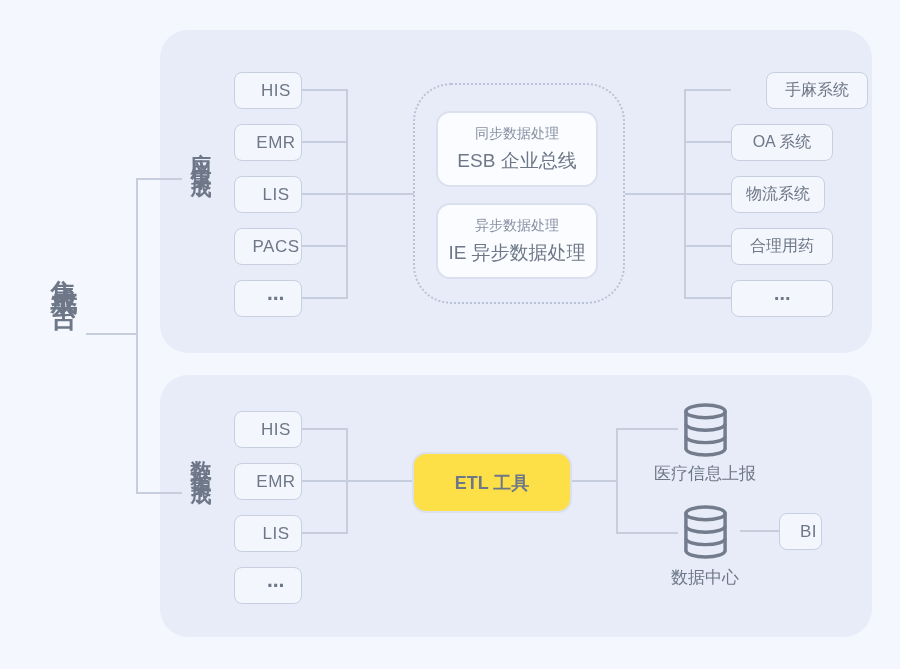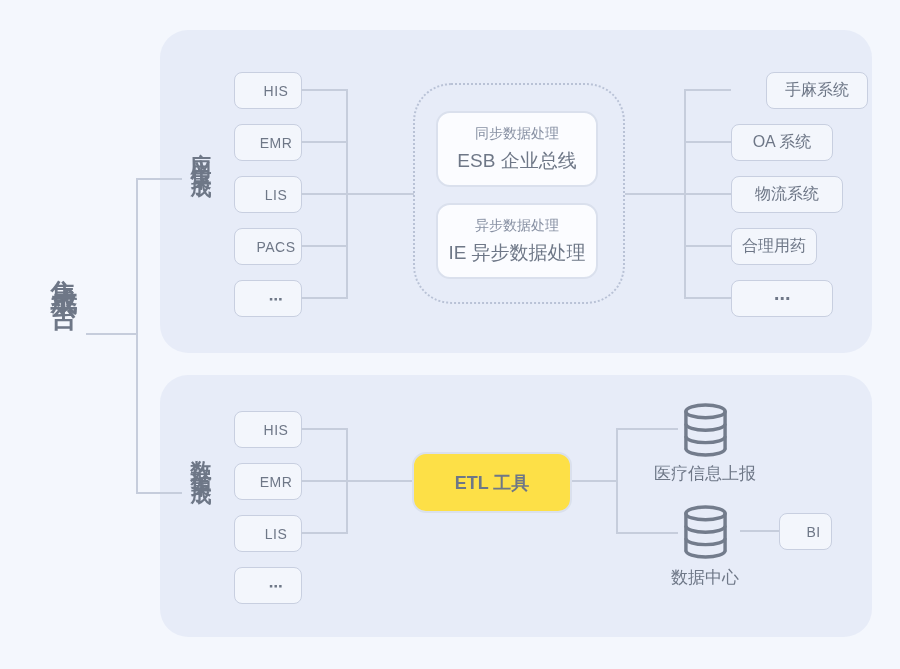--- a/index.html
+++ b/index.html
@@ -30,21 +30,21 @@
   .edge{position:absolute;background:#c6cddc;}
   .node{
     position:absolute;
     background:#f3f6fc;
     border:1.5px solid #c8cfe0;
     border-radius:8px;
     display:flex;align-items:center;justify-content:center;
     font-size:16px;font-weight:500;color:#6e7787;
     box-sizing:border-box;
   }
-  .node.latin{font-size:14px;letter-spacing:.5px;padding-left:16px;}
+  .node.latin{font-size:17px;letter-spacing:.5px;padding-left:16px;}
   .hub{
     position:absolute;
     border:2px dotted #b9c2d6;
     border-radius:38px;
     box-sizing:border-box;
   }
   .hubbox{
     position:absolute;
     background:#fbfcff;
     border:2px solid #dae0ed;
@@ -113,22 +113,22 @@
   <div class="edge" style="left:625px;top:193px;width:60px;height:2px;"></div>
   <div class="edge" style="left:684px;top:89px;width:2px;height:210px;"></div>
   <div class="edge" style="left:685px;top:89px;width:46px;height:2px;"></div>
   <div class="edge" style="left:685px;top:141px;width:46px;height:2px;"></div>
   <div class="edge" style="left:685px;top:193px;width:46px;height:2px;"></div>
   <div class="edge" style="left:685px;top:245px;width:46px;height:2px;"></div>
   <div class="edge" style="left:685px;top:297px;width:46px;height:2px;"></div>
 
   <div class="node" style="left:731px;top:72px;width:102px;height:37px;margin-left:35px;">手麻系统</div>
   <div class="node" style="left:731px;top:124px;width:102px;height:37px;">OA 系统</div>
-  <div class="node" style="left:731px;top:176px;width:112px;height:37px;">物流系统</div>
-  <div class="node" style="left:731px;top:228px;width:86px;height:37px;">合理用药</div>
+  <div class="node" style="left:731px;top:176px;width:94px;height:37px;">物流系统</div>
+  <div class="node" style="left:731px;top:228px;width:102px;height:37px;">合理用药</div>
   <div class="node" style="left:731px;top:280px;width:102px;height:37px;font-weight:700;">⋯</div>
 
   <div class="vlabel section" style="left:187px;top:443px;">数据集成</div>
 
   <div class="node latin" style="left:234px;top:411px;width:68px;height:37px;">HIS</div>
   <div class="node latin" style="left:234px;top:463px;width:68px;height:37px;">EMR</div>
   <div class="node latin" style="left:234px;top:515px;width:68px;height:37px;">LIS</div>
   <div class="node latin" style="left:234px;top:567px;width:68px;height:37px;font-weight:700;">⋯</div>
 
   <div class="edge" style="left:301px;top:428px;width:47px;height:2px;"></div>
@@ -155,15 +155,15 @@
   <svg class="dbicon" style="left:682px;top:504px;" width="47" height="56" viewBox="0 0 48 56" fill="none">
     <ellipse cx="24" cy="9" rx="20" ry="6.5" stroke="#737c8c" stroke-width="3.5"></ellipse>
     <path d="M4 9 V47 M44 9 V47" stroke="#737c8c" stroke-width="3.5" stroke-linecap="round"></path>
     <path d="M4 21.7 A20 6.5 0 0 0 44 21.7" stroke="#737c8c" stroke-width="3.5"></path>
     <path d="M4 34.4 A20 6.5 0 0 0 44 34.4" stroke="#737c8c" stroke-width="3.5"></path>
     <path d="M4 47 A20 6.5 0 0 0 44 47" stroke="#737c8c" stroke-width="3.5"></path>
   </svg>
   <div class="dblabel" style="left:630px;top:566px;">数据中心</div>
 
   <div class="edge" style="left:740px;top:530px;width:39px;height:2px;"></div>
-  <div class="node latin" style="left:779px;top:513px;width:53px;height:37px;">BI</div>
+  <div class="node latin" style="left:779px;top:513px;width:43px;height:37px;">BI</div>
 
 </div>
 
 </body></html>

